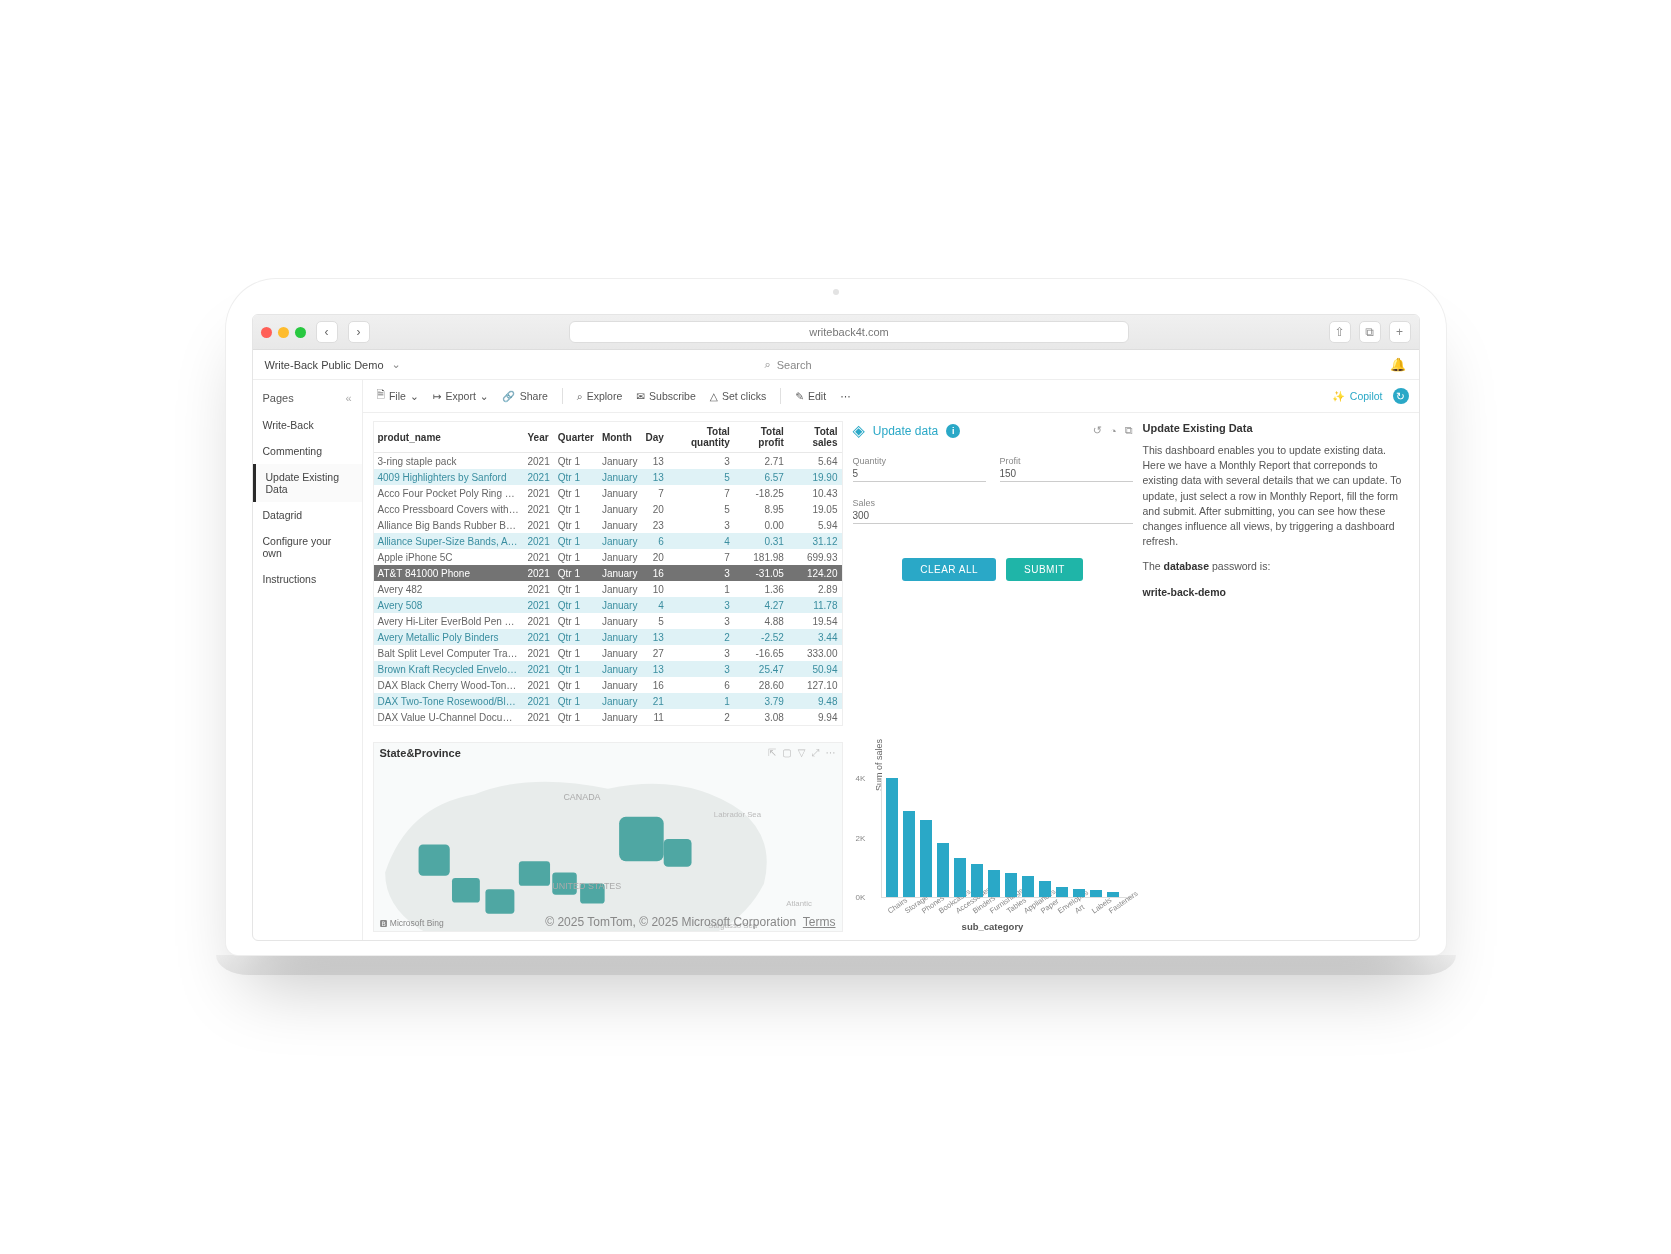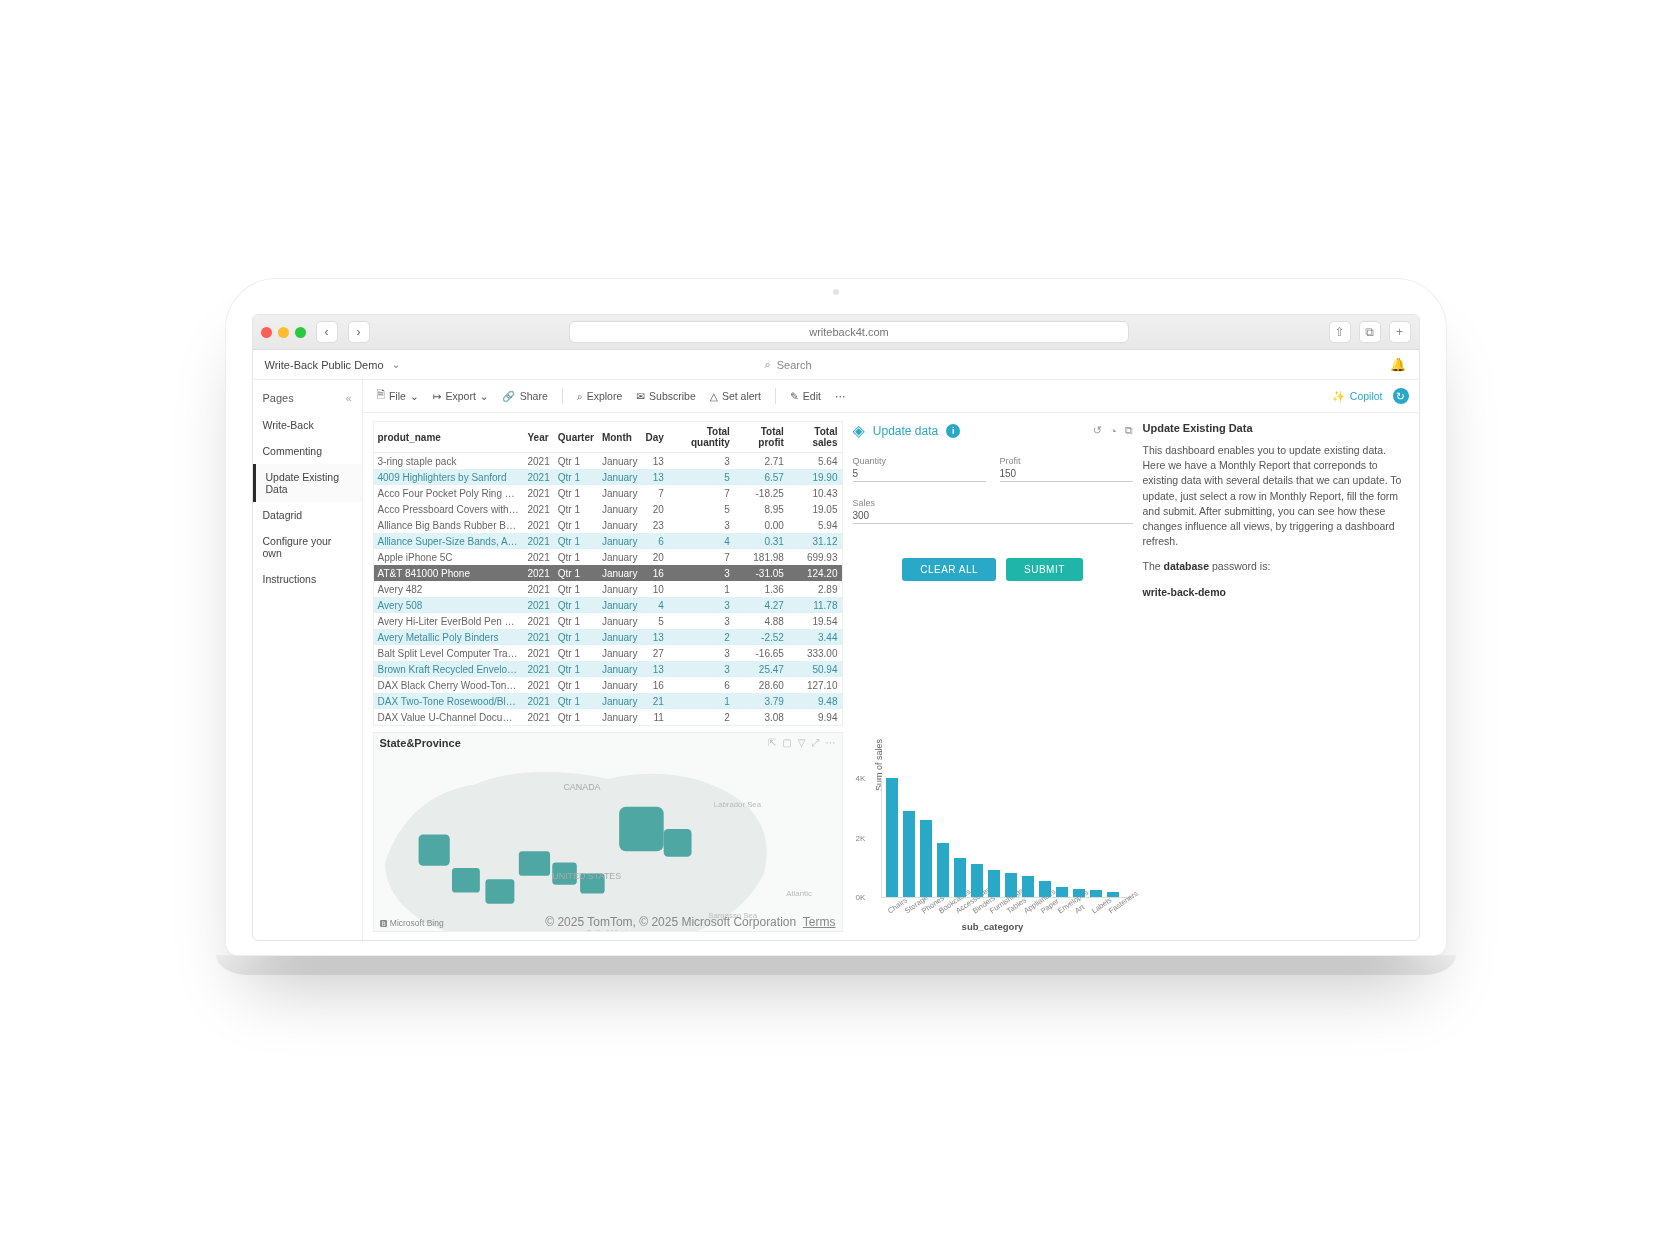--- a/index.html
+++ b/index.html
@@ -35,21 +35,21 @@
   .side-item { padding:7px 10px; font-size:10.5px; color:#444; cursor:pointer; }
   .side-item.active { border-left:3px solid #2a2a2a; background:#fafafa; }
 
   .main { flex:1; display:flex; flex-direction:column; }
   .toolbar { display:flex; align-items:center; gap:6px; padding:5px 10px; border-bottom:1px solid #eee; font-size:10.5px; color:#555; }
   .toolbar .sep { width:1px; height:16px; background:#e0e0e0; margin:0 4px;}
   .toolbar .tlink { display:inline-flex; align-items:center; gap:4px; padding:2px 4px; cursor:pointer;}
   .toolbar .copilot { margin-left:auto; color:#2aa8c7; }
 
   .dash { flex:1; display:flex; gap:10px; padding:8px 10px; overflow:hidden;}
-  .col-left { width:470px; display:flex; flex-direction:column; gap:6px;}
+  .col-left { width:470px; display:flex; flex-direction:column; gap:16px;}
   .col-mid  { width:280px; display:flex; flex-direction:column; gap:16px;}
   .col-right{ flex:1; font-size:10.5px; color:#555; line-height:1.45; }
 
   
   .tbl { font-size:10px; color:#666; width:100%; border-collapse:collapse;}
   .tbl th { color:#333; font-weight:600; text-align:left; padding:4px 4px; border-bottom:1px solid #e8e8e8; }
   .tbl td { padding:2.5px 4px; white-space:nowrap; overflow:hidden; text-overflow:ellipsis; }
   .tbl td.num, .tbl th.num { text-align:right; }
   .tbl tr.sel td { background:#dff2f6; color:#3a8ea0;}
   .tbl tr.hi td { background:#737373; color:#fff; }
@@ -147,21 +147,21 @@
 
         <div class="main">
 
           <div class="toolbar">
             <span class="tlink">🗎 <span>File</span> ⌄</span>
             <span class="tlink">↦ <span>Export</span> ⌄</span>
             <span class="tlink">🔗 <span>Share</span></span>
             <div class="sep"></div>
             <span class="tlink">⌕ <span>Explore</span></span>
             <span class="tlink">✉ <span>Subscribe</span></span>
-            <span class="tlink">△ <span>Set alert</span></span>
+            <span class="tlink">△ <span>Set clicks</span></span>
             <div class="sep"></div>
             <span class="tlink">✎ <span>Edit</span></span>
             <span class="tlink">⋯</span>
             <span class="tlink copilot">✨ <span>Copilot</span></span>
             <span class="tlink" style="background:#2aa8c7;color:#fff;border-radius:50%;width:16px;height:16px;justify-content:center;">↻</span>
           </div>
 
           <div class="dash">
 
             <div class="col-left">

